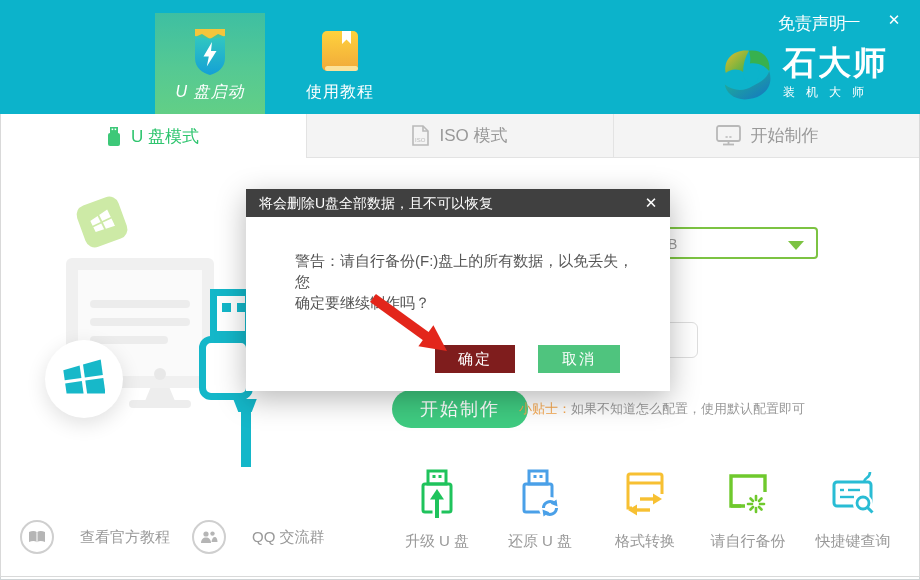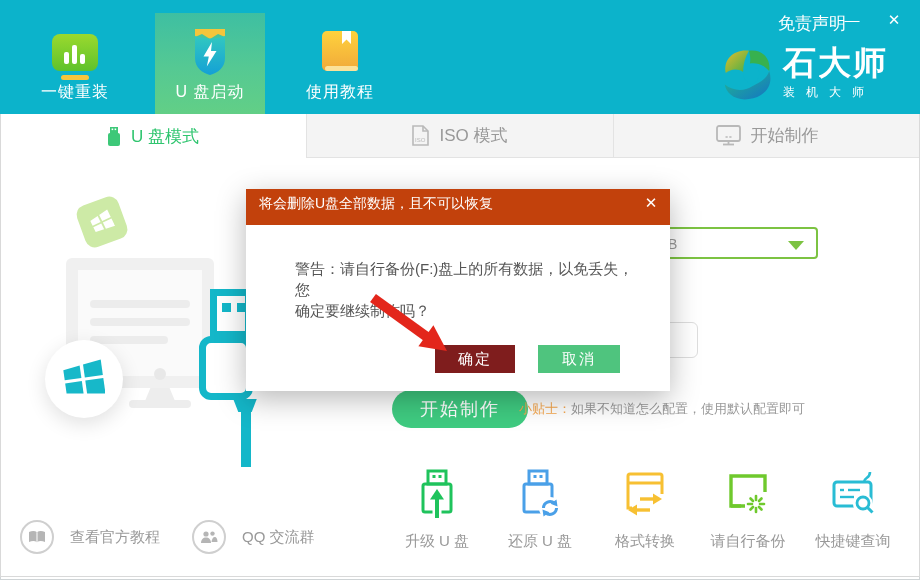--- a/index.html
+++ b/index.html
@@ -73,60 +73,51 @@
                   border:1px solid #ddd; border-radius:6px; background:#fff; }
 
   .start-btn { position:absolute; left:392px; top:390px; width:136px; height:38px; border-radius:19px;
                background:#3fcb81; color:#fff; font-size:18px; letter-spacing:2px; border:none;
                display:flex; align-items:center; justify-content:center; cursor:pointer; }
   .tip { position:absolute; left:519px; top:400px; font-size:13px; white-space:nowrap; }
   .tip-label { color:#f5a74e; }
   .tip-text { color:#999; }
 
   
-  .footer-link { position:absolute; top:520px; display:flex; align-items:center; gap:16px; cursor:pointer; }
+  .footer-link { position:absolute; top:520px; display:flex; align-items:center; gap:26px; cursor:pointer; }
   .circle-icon { width:34px; height:34px; border:2px solid #cfcfcf; border-radius:50%;
                  display:flex; align-items:center; justify-content:center; }
   .footer-label { font-size:15px; color:#999; }
   .tool { position:absolute; top:468px; width:96px; text-align:center; cursor:pointer; }
   .tool .footer-label { display:block; margin-top:8px; }
 
   
   .dialog { position:absolute; left:246px; top:189px; width:424px; height:202px; background:#fff;
             box-shadow:0 8px 28px rgba(0,0,0,.28); z-index:30; }
-  .dialog-title { height:36px; background:#c2410c; color:#fff; font-size:14px;
+  .dialog-title { height:28px; background:#404040; color:#fff; font-size:14px;
                   line-height:28px; padding-left:13px; }
   .dialog-close { position:absolute; right:6px; top:0; width:26px; height:28px; color:#fff;
                   font-size:15px; text-align:center; line-height:28px; cursor:pointer; }
   .dialog-msg { margin:33px 28px 0 49px; font-size:15px; color:#555; line-height:21px; }
   .dlg-btn { position:absolute; top:156px; height:28px; border:none; color:#fff; font-size:15px;
              letter-spacing:2px; cursor:pointer; }
   .btn-confirm { left:189px; width:80px; background:#7f1d1d; }
   .btn-cancel  { left:292px; width:82px; background:#4fc47e; }
 
   .arrow-overlay { position:absolute; left:359px; top:293px; z-index:40; pointer-events:none; }
 </style>
 </head>
 <body>
 
 <div id="app">
 
   <div class="header">
 
-    <div class="nav-item" style="left:20px;">
-      <div class="nav-icon chart-box">
-        <div class="bar" style="left:12px; height:12px;"></div>
-        <div class="bar" style="left:20px; height:19px;"></div>
-        <div class="bar" style="left:28px; height:10px;"></div>
-      </div>
-      <div class="nav-icon chart-underline"></div>
-      <div class="nav-label">一键重装</div>
-    </div>
-
-    <div class="nav-item sel" style="left:155px;">
+
+    <div class="nav-item sel" style="left:155px;font-style:italic;">
       <svg class="nav-icon" style="top:15px;" width="40" height="48" viewBox="0 0 40 48">
         <defs>
             <linearGradient id="shg" x1="0" y1="0" x2="0" y2="1">
           <stop offset="0" stop-color="#32c8c0"></stop>
               <stop offset="1" stop-color="#14a0d6"></stop>
         </linearGradient>
           </defs>
         <path d="M5,1 H35 V9 L28,6 L20,11 L12,6 L5,9 Z" fill="#f5c53b"></path>
         <path d="M5,8 C5,8 12,10.5 20,10.5 C28,10.5 35,8 35,8 V30 C35,40 28,44.5 20,47 C12,44.5 5,40 5,30 Z" fill="url(#shg)"></path>
         <polygon points="22,14 13.5,28.5 18.8,28.5 16.8,38.5 26.5,23 21,23" fill="#fff"></polygon>

